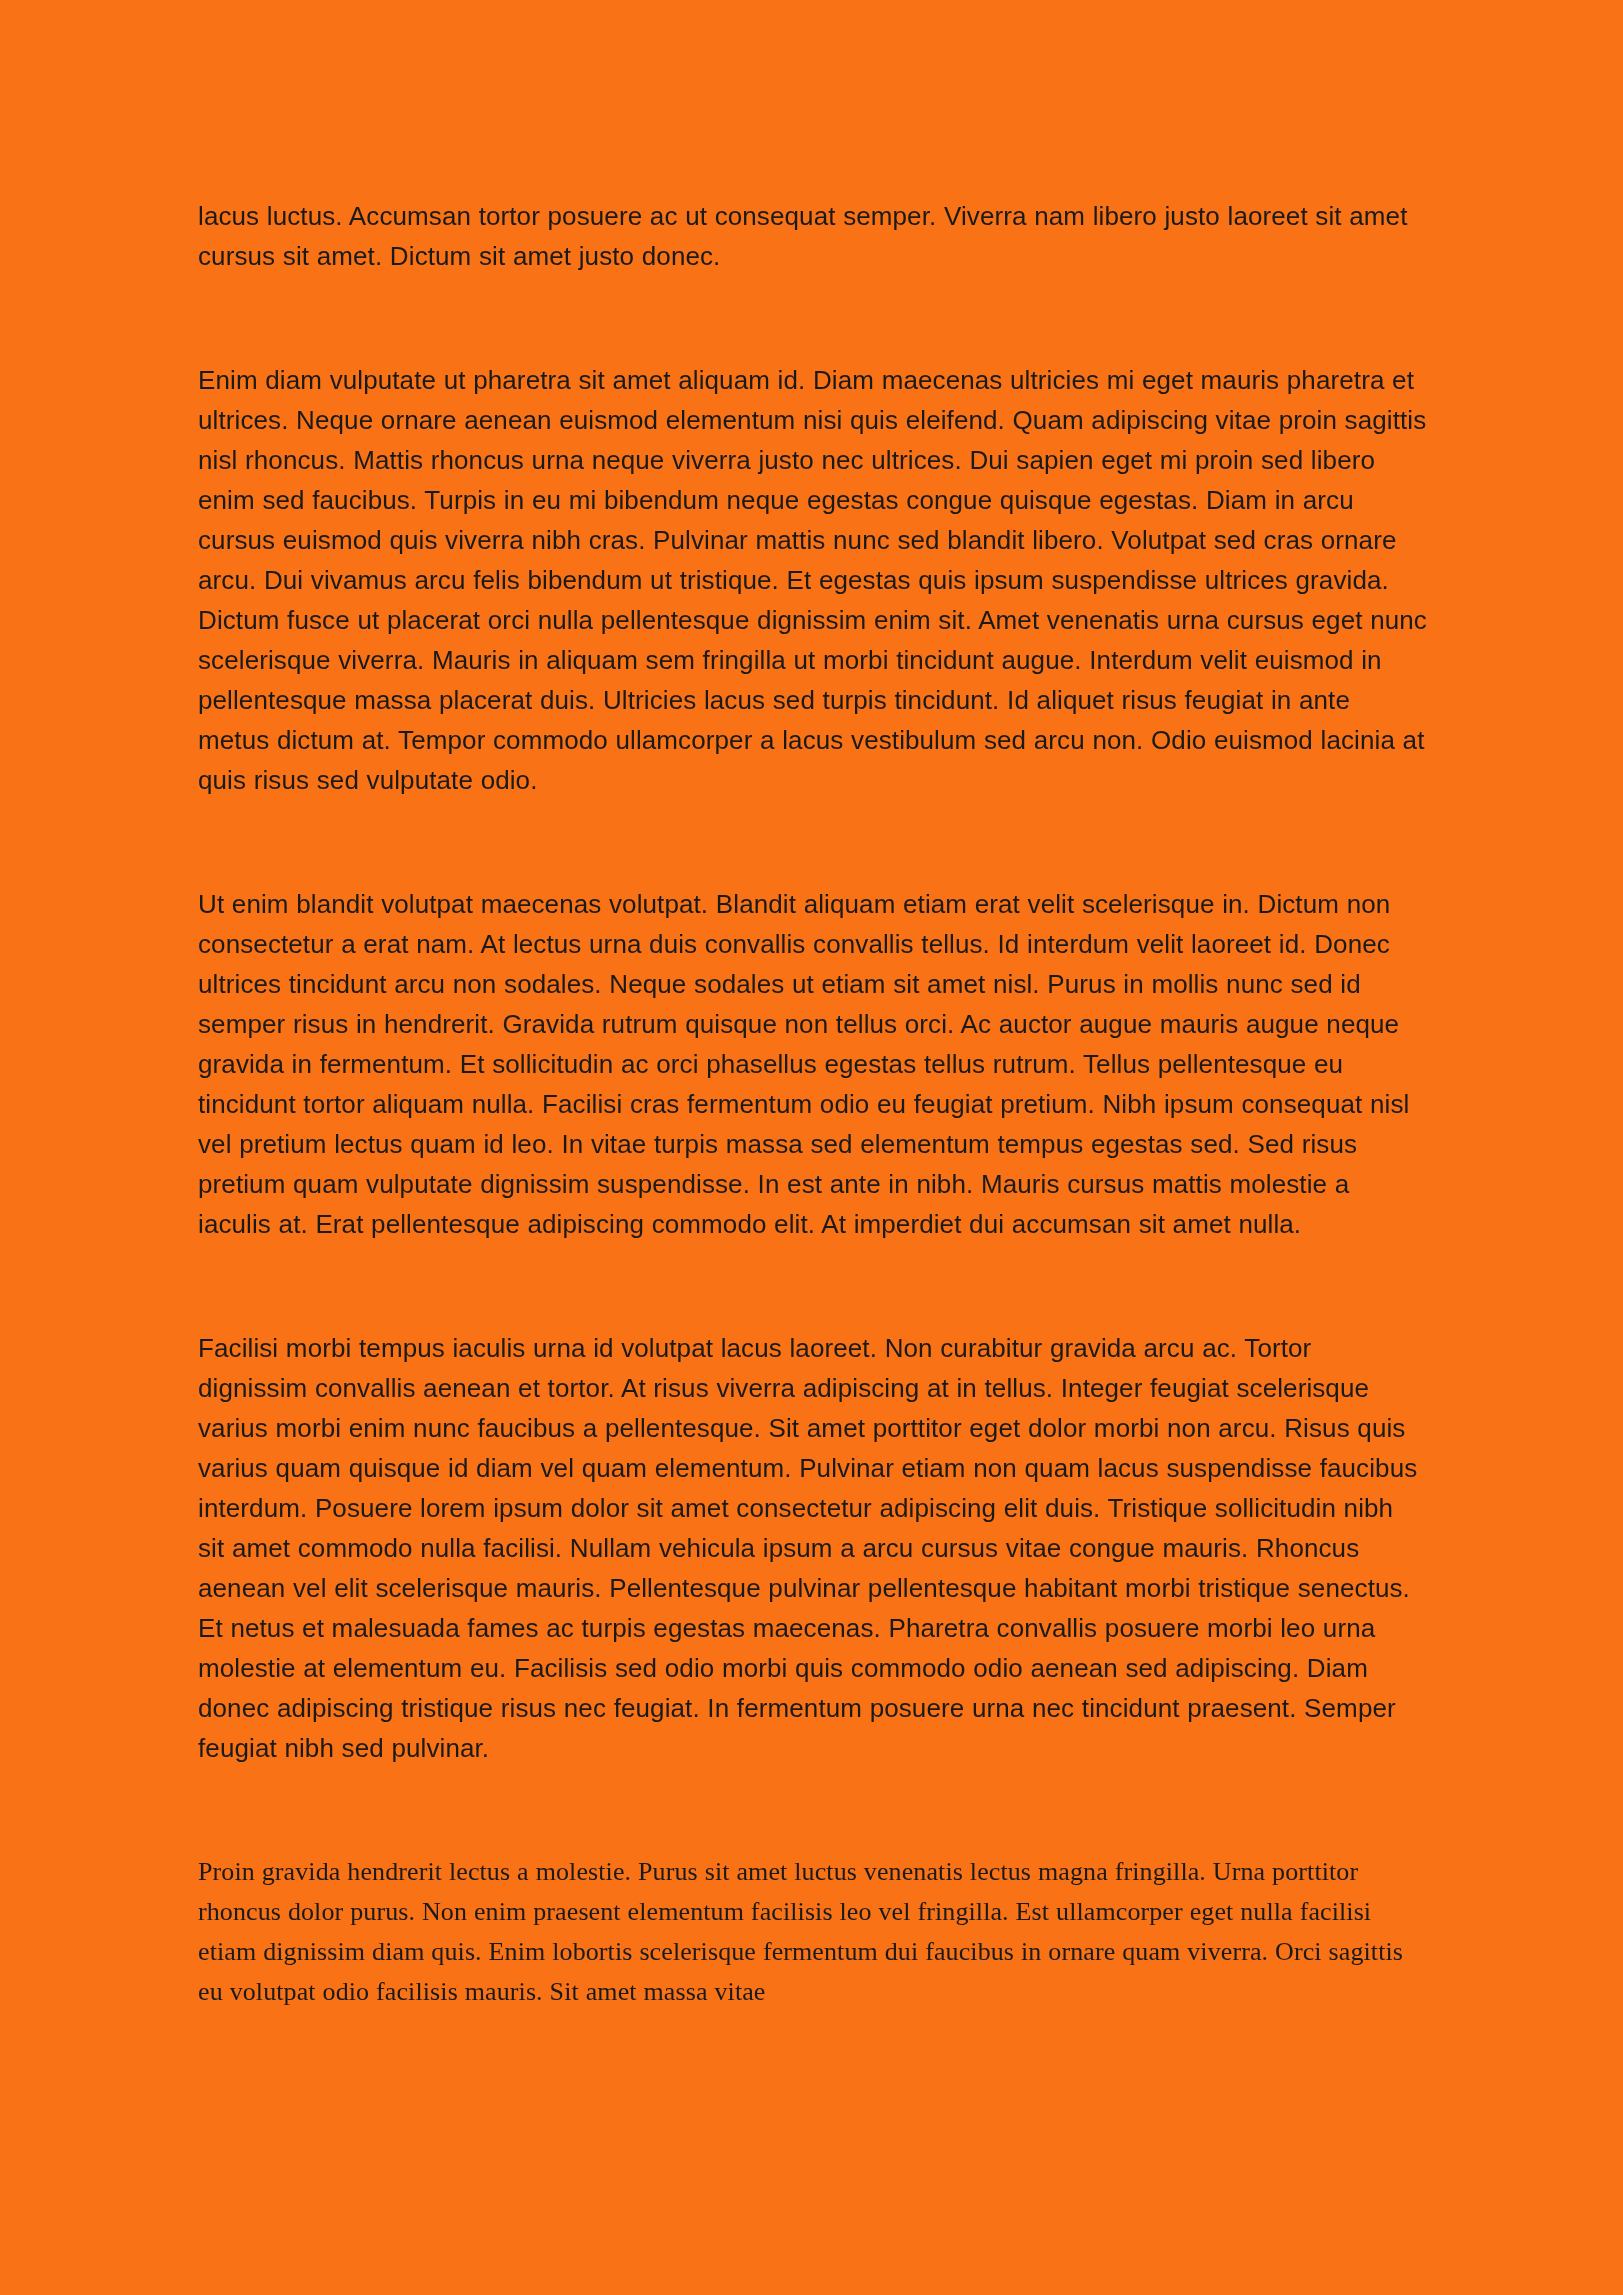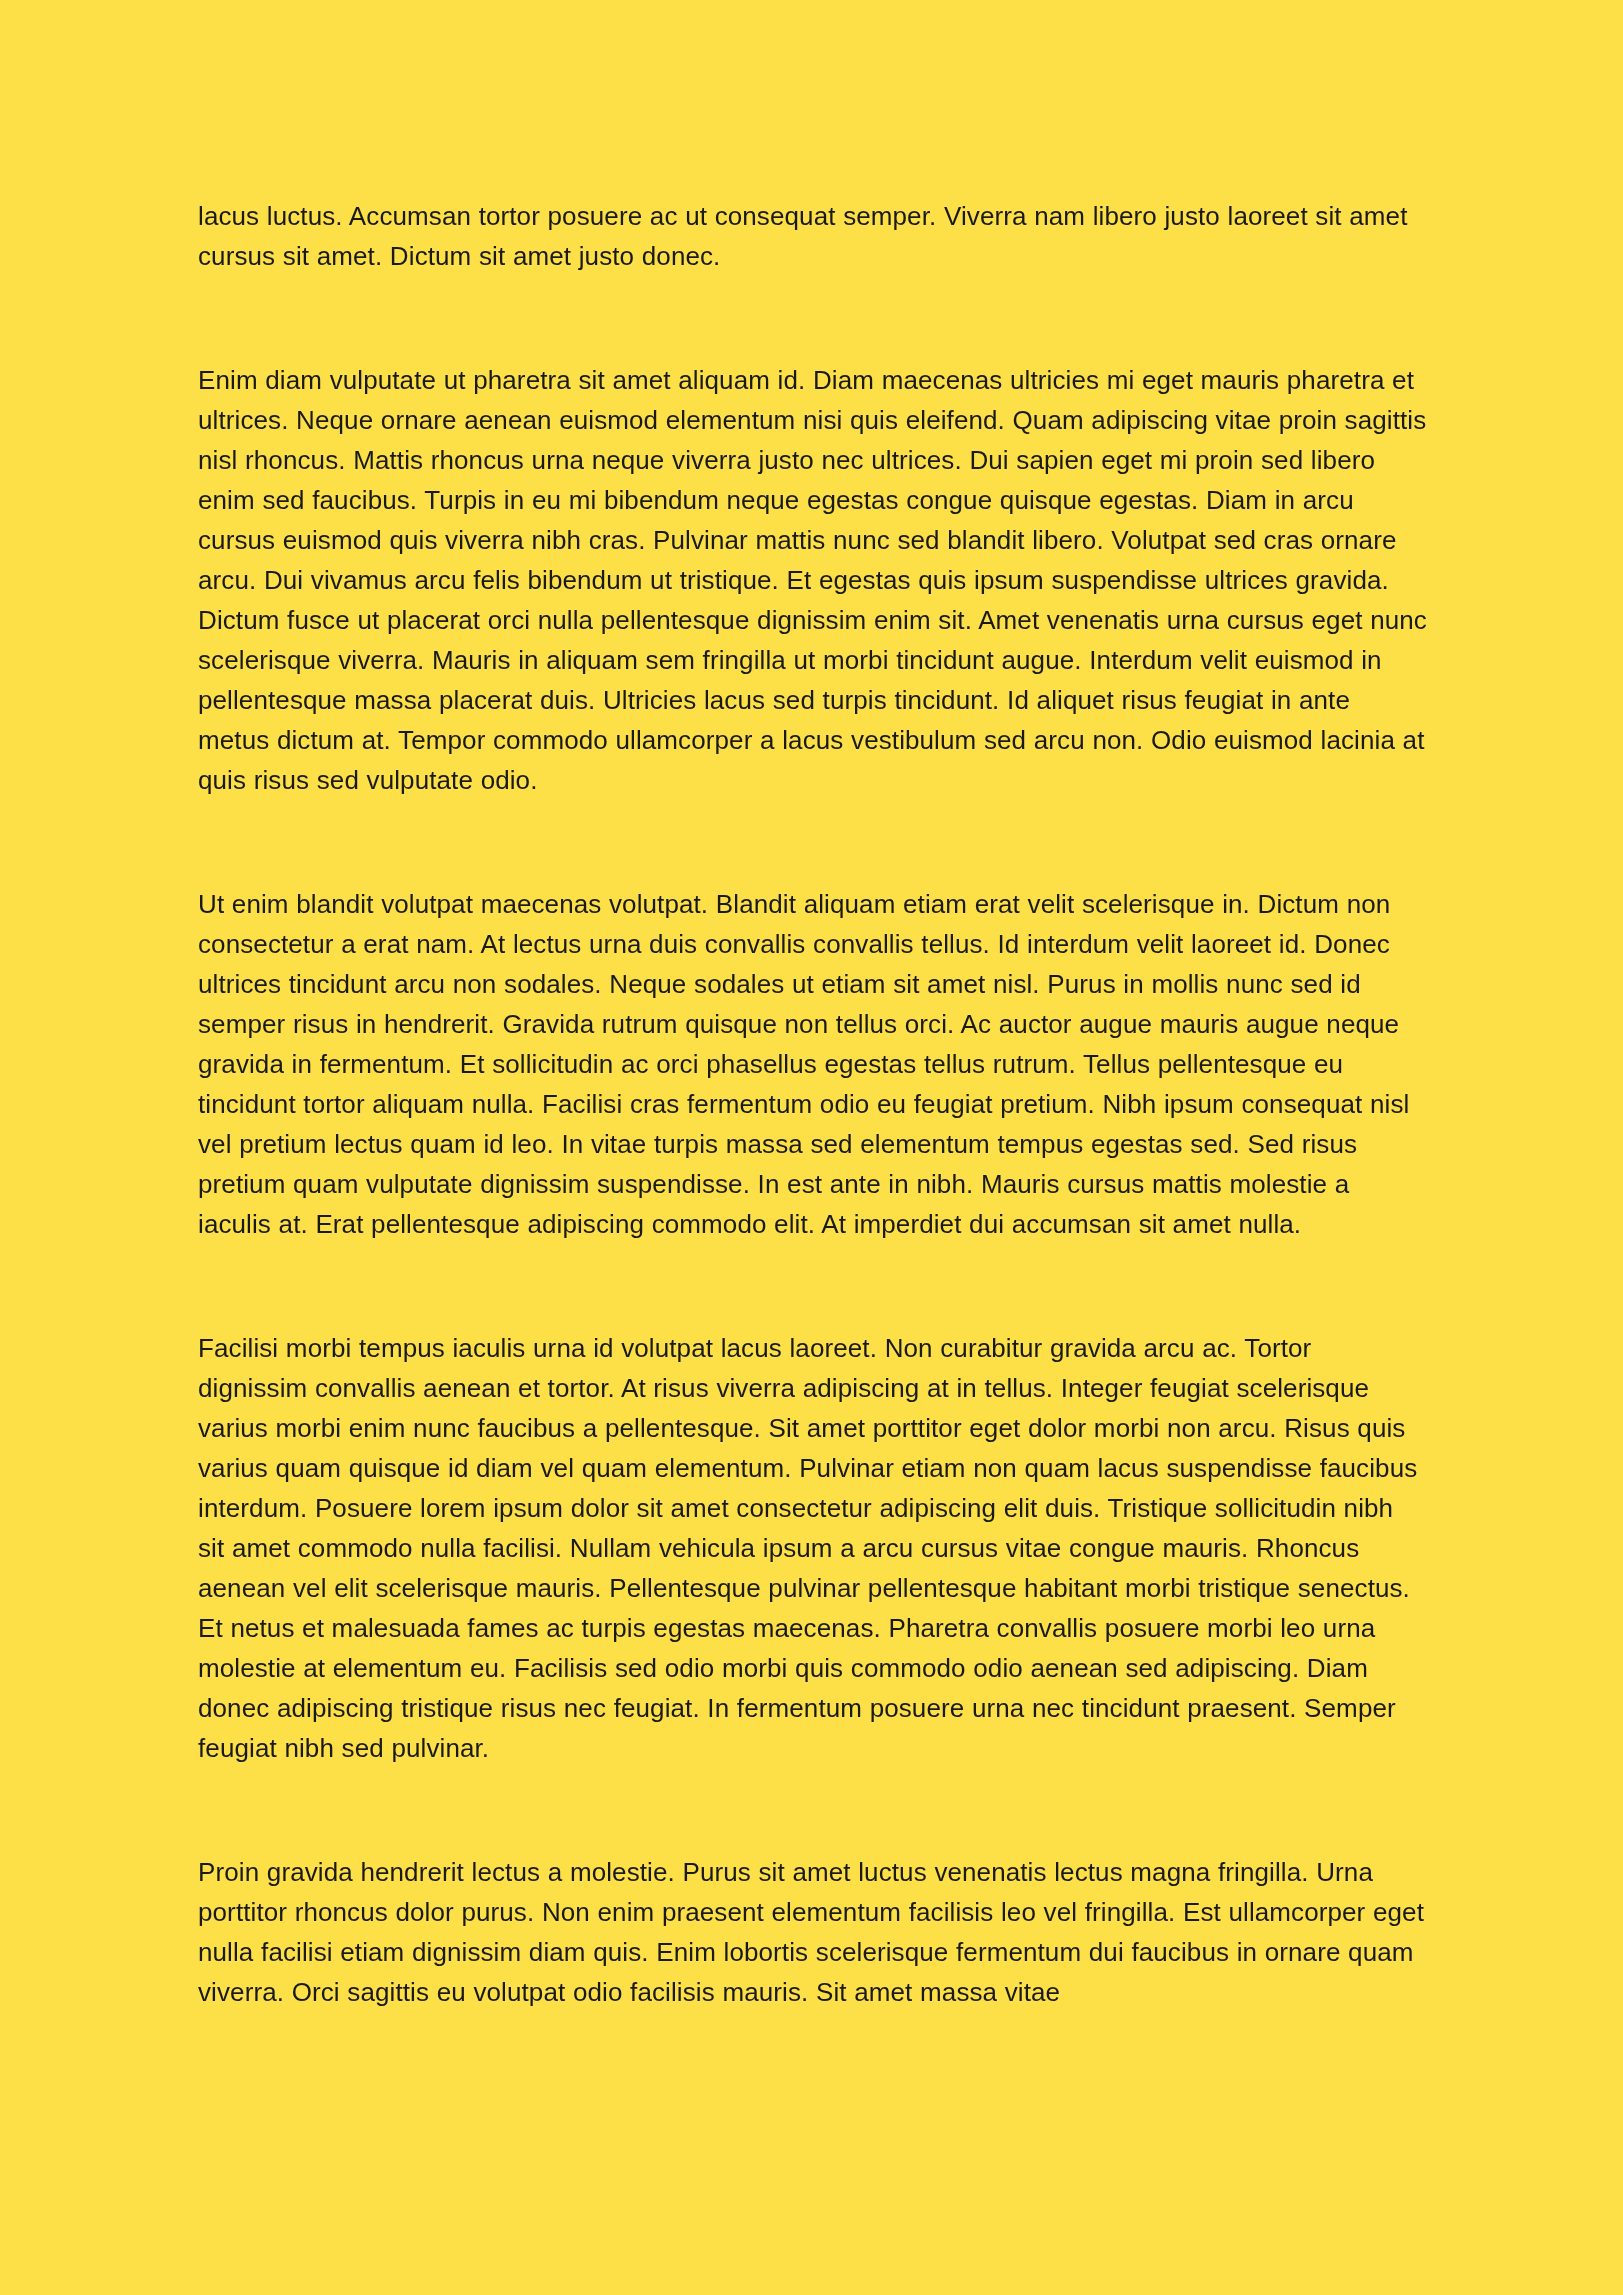--- a/index.html
+++ b/index.html
@@ -6,39 +6,40 @@
     html, body {
       margin: 0;
       padding: 0;
       background: #ffffff;
     }
     .page {
       position: relative;
       width: 1623px;
       height: 2295px;
       box-sizing: border-box;
-      background: #fde047;
+      background: #f97316;
       padding: 196px 196px 0 198px;
       overflow: hidden;
     }
     .page-text {
       font-family: "Liberation Sans", sans-serif;
       font-size: 26px;
       line-height: 40px;
       color: #1a1a1a;
       text-align: left;
       letter-spacing: 0.1px;
     }
     .page-text p {
       margin: 0 0 84px 0;
       padding: 0;
       word-spacing: 0.3px;
     }
     .page-text p:last-child {
       margin-bottom: 8px;
+      font-family: Liberation Serif, serif;
     }
   </style>
 </head>
 <body>
 
 <div class="page">
   <div class="page-text">
     <p>lacus luctus. Accumsan tortor posuere ac ut consequat semper. Viverra nam libero justo laoreet sit amet cursus sit amet. Dictum sit amet justo donec.</p>
     <p>Enim diam vulputate ut pharetra sit amet aliquam id. Diam maecenas ultricies mi eget mauris pharetra et ultrices. Neque ornare aenean euismod elementum nisi quis eleifend. Quam adipiscing vitae proin sagittis nisl rhoncus. Mattis rhoncus urna neque viverra justo nec ultrices. Dui sapien eget mi proin sed libero enim sed faucibus. Turpis in eu mi bibendum neque egestas congue quisque egestas. Diam in arcu cursus euismod quis viverra nibh cras. Pulvinar mattis nunc sed blandit libero. Volutpat sed cras ornare arcu. Dui vivamus arcu felis bibendum ut tristique. Et egestas quis ipsum suspendisse ultrices gravida. Dictum fusce ut placerat orci nulla pellentesque dignissim enim sit. Amet venenatis urna cursus eget nunc scelerisque viverra. Mauris in aliquam sem fringilla ut morbi tincidunt augue. Interdum velit euismod in pellentesque massa placerat duis. Ultricies lacus sed turpis tincidunt. Id aliquet risus feugiat in ante metus dictum at. Tempor commodo ullamcorper a lacus vestibulum sed arcu non. Odio euismod lacinia at quis risus sed vulputate odio.</p>
     <p>Ut enim blandit volutpat maecenas volutpat. Blandit aliquam etiam erat velit scelerisque in. Dictum non consectetur a erat nam. At lectus urna duis convallis convallis tellus. Id interdum velit laoreet id. Donec ultrices tincidunt arcu non sodales. Neque sodales ut etiam sit amet nisl. Purus in mollis nunc sed id semper risus in hendrerit. Gravida rutrum quisque non tellus orci. Ac auctor augue mauris augue neque gravida in fermentum. Et sollicitudin ac orci phasellus egestas tellus rutrum. Tellus pellentesque eu tincidunt tortor aliquam nulla. Facilisi cras fermentum odio eu feugiat pretium. Nibh ipsum consequat nisl vel pretium lectus quam id leo. In vitae turpis massa sed elementum tempus egestas sed. Sed risus pretium quam vulputate dignissim suspendisse. In est ante in nibh. Mauris cursus mattis molestie a iaculis at. Erat pellentesque adipiscing commodo elit. At imperdiet dui accumsan sit amet nulla.</p>

